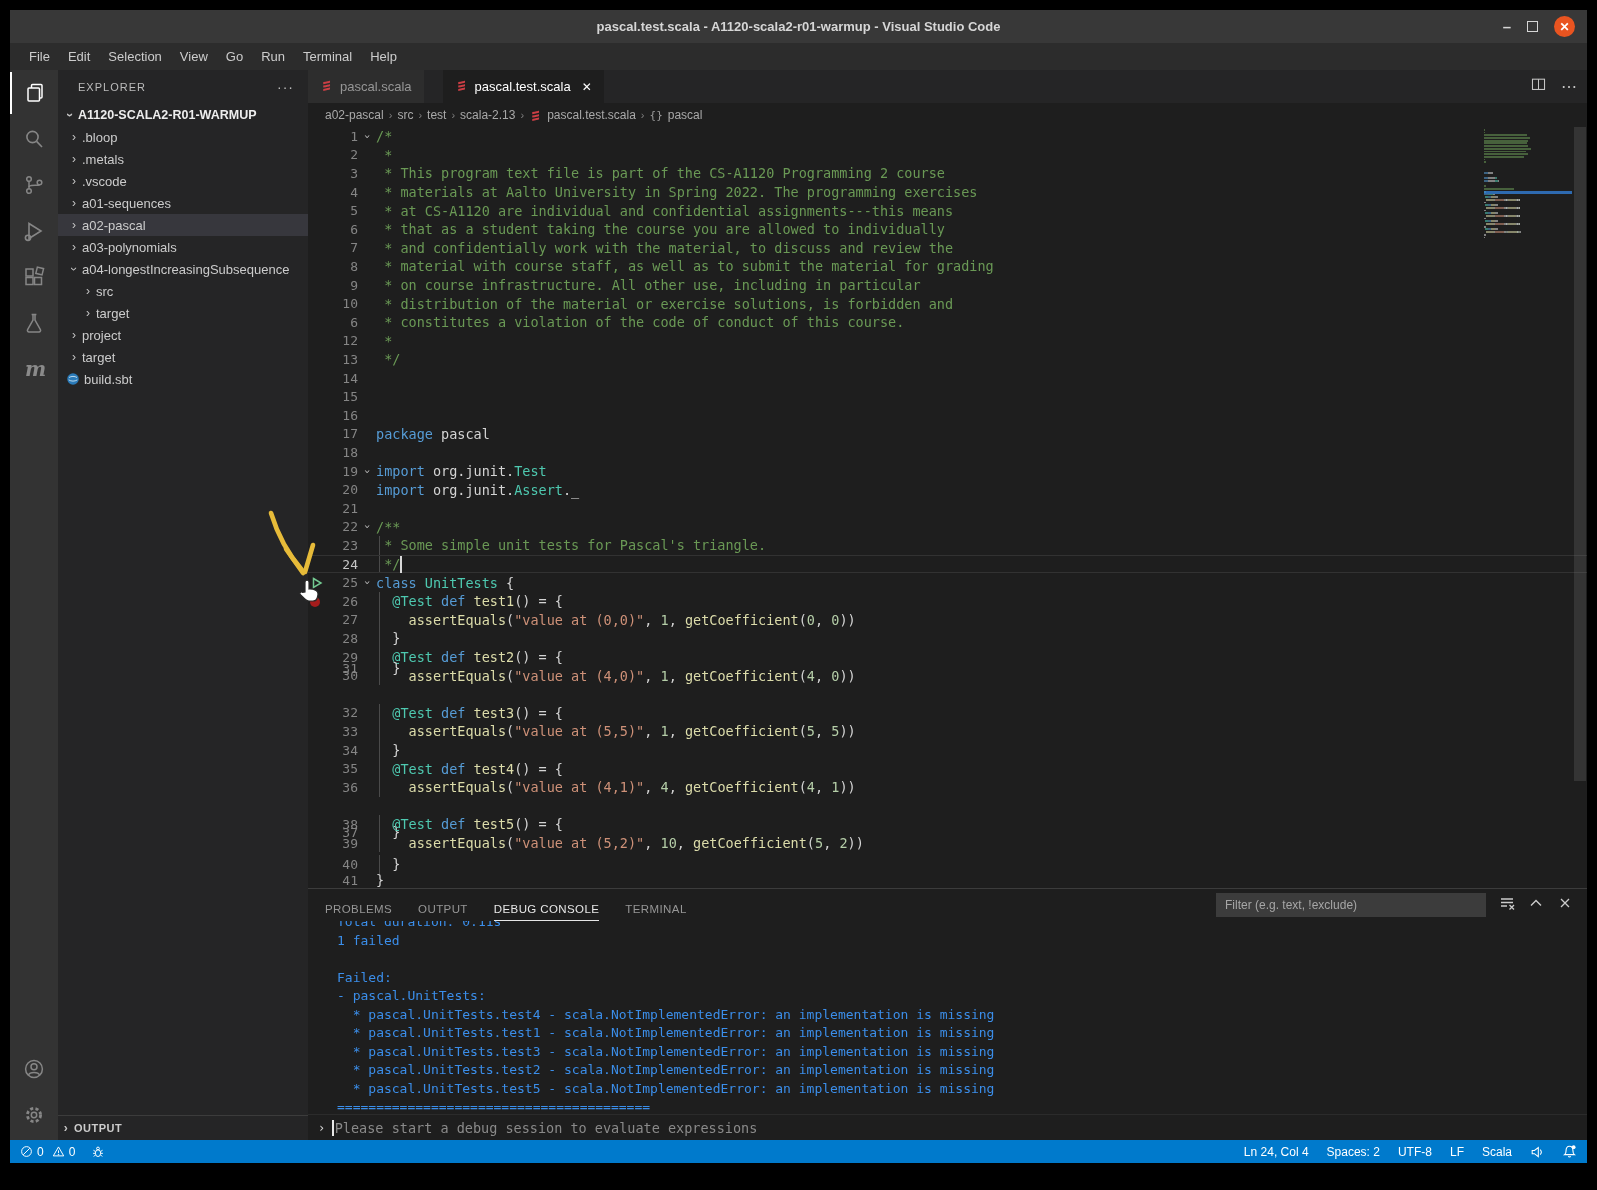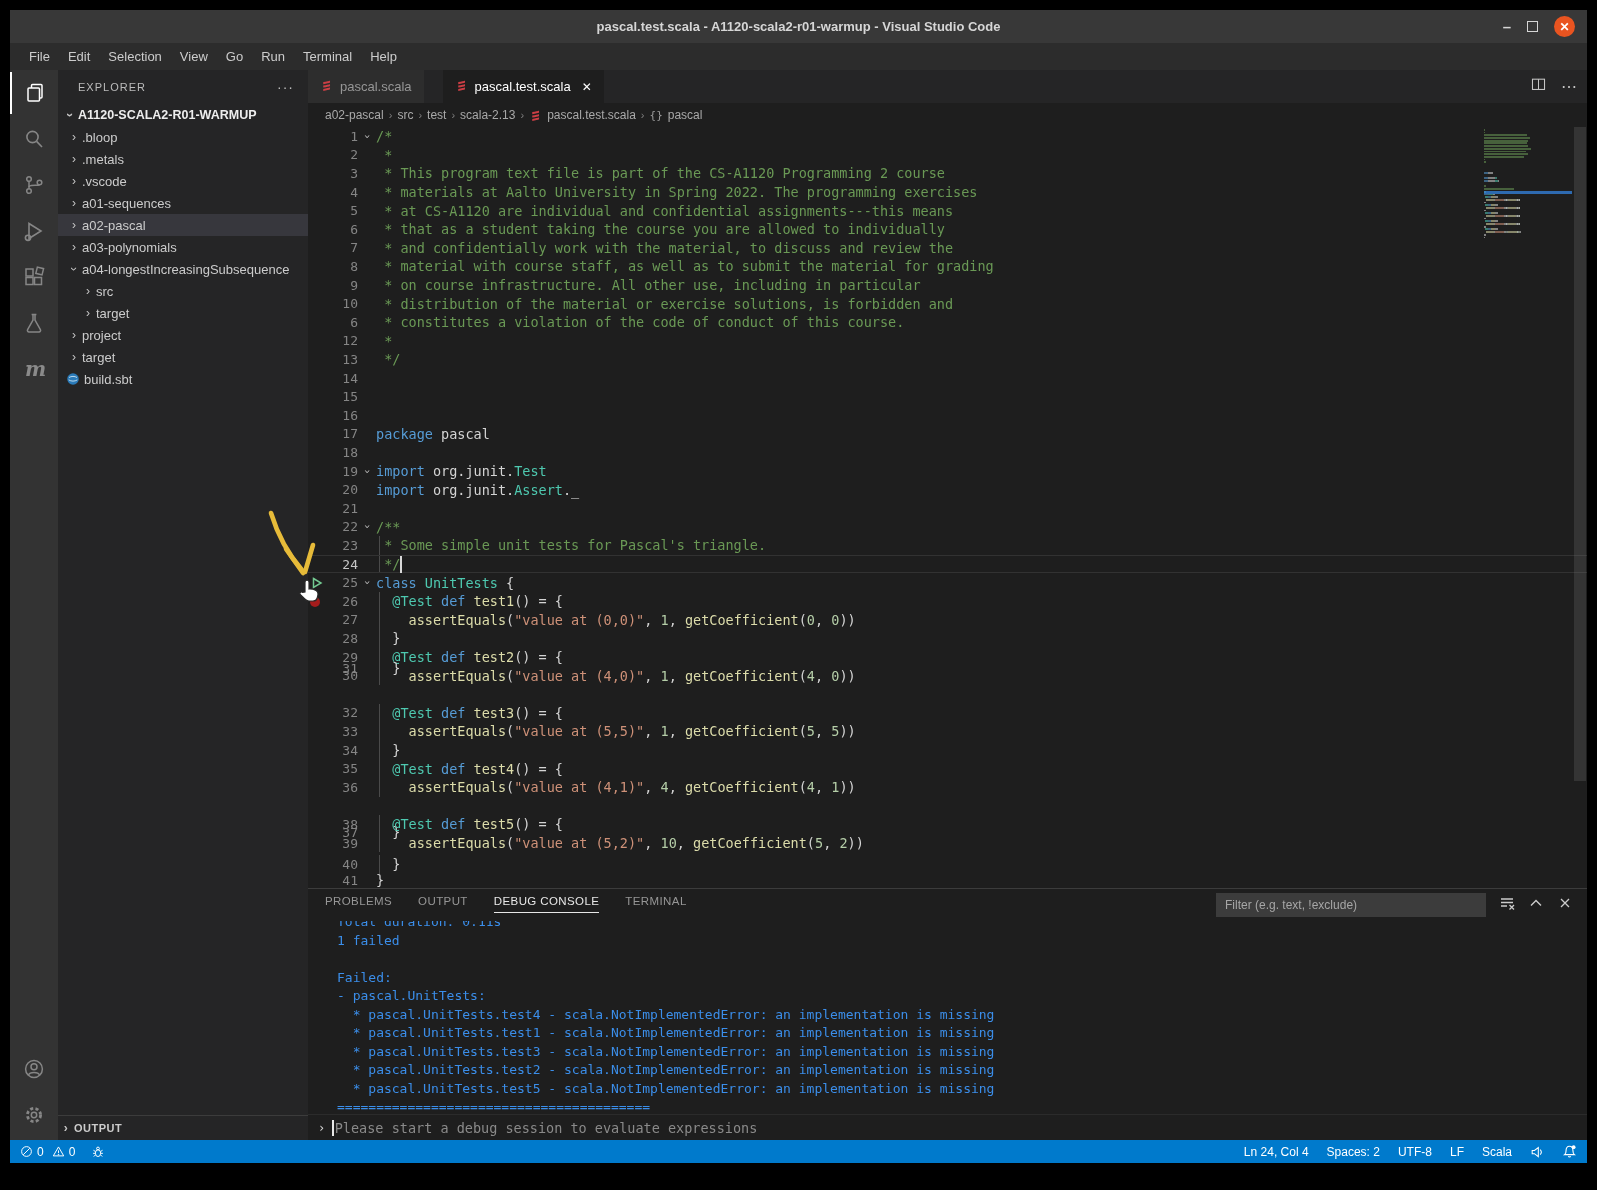--- a/index.html
+++ b/index.html
@@ -77,21 +77,21 @@
 
   .minimap { position:absolute; top:2px; right:15px; width:88px; overflow:hidden; }
   .mm-row { height:1.8px; margin-bottom:0.9px; white-space:nowrap; overflow:hidden;}
   .mm-row span { display:inline-block; height:100%; vertical-align:top;}
   .mm-cur { position:absolute; left:0; width:100%; height:2.6px; background:rgba(55,148,255,.65); }
   .vscroll { position:absolute; right:0; top:0; width:14px; bottom:0; }
   .vscroll .thumb { position:absolute; top:0; left:1px; right:1px; height:86%; background:rgba(121,121,121,.25); }
 
   
   .panel { height:252px; flex:none; border-top:1px solid #3c3c3c; display:flex; flex-direction:column; background:#1e1e1e; position:relative;}
-  .panel-tabs { height:32px; flex:none; display:flex; align-items:flex-start; padding-left:17px; gap:26px;
+  .panel-tabs { height:32px; flex:none; display:flex; align-items:flex-end; padding-left:17px; gap:26px;
     font-size:11.5px; letter-spacing:.4px; color:#969696; }
   .ptab { padding:6px 0 5px; border-bottom:1px solid transparent; }
   .ptab.active { color:#e7e7e7; border-bottom-color:#e7e7e7; }
   .panel-actions { position:absolute; right:14px; top:4px; display:flex; align-items:center; gap:13px; color:#cccccc;}
   .filterbox { width:270px; height:24px; background:#3c3c3c; border:1px solid #3c3c3c; color:#cccccc;
     font-size:12px; padding:0 8px; outline:none; font-family:"Liberation Sans",sans-serif;}
   .filterbox::placeholder { color:#a6a6a6; }
   .panel-actions svg { width:16px; height:16px; }
   .console { flex:1; overflow:hidden; padding-left:29px; font-family:"DejaVu Sans Mono",monospace;
     font-size:13px; line-height:18.5px; white-space:pre; }

